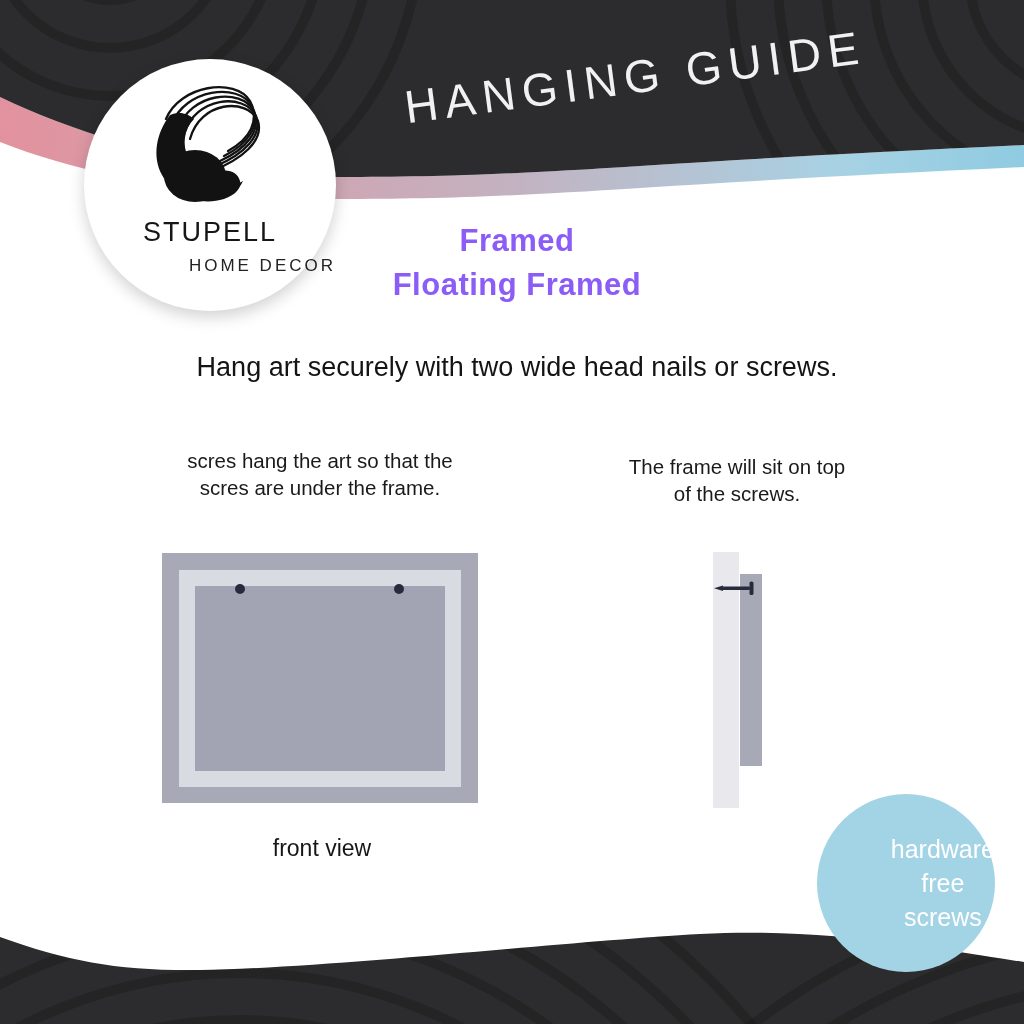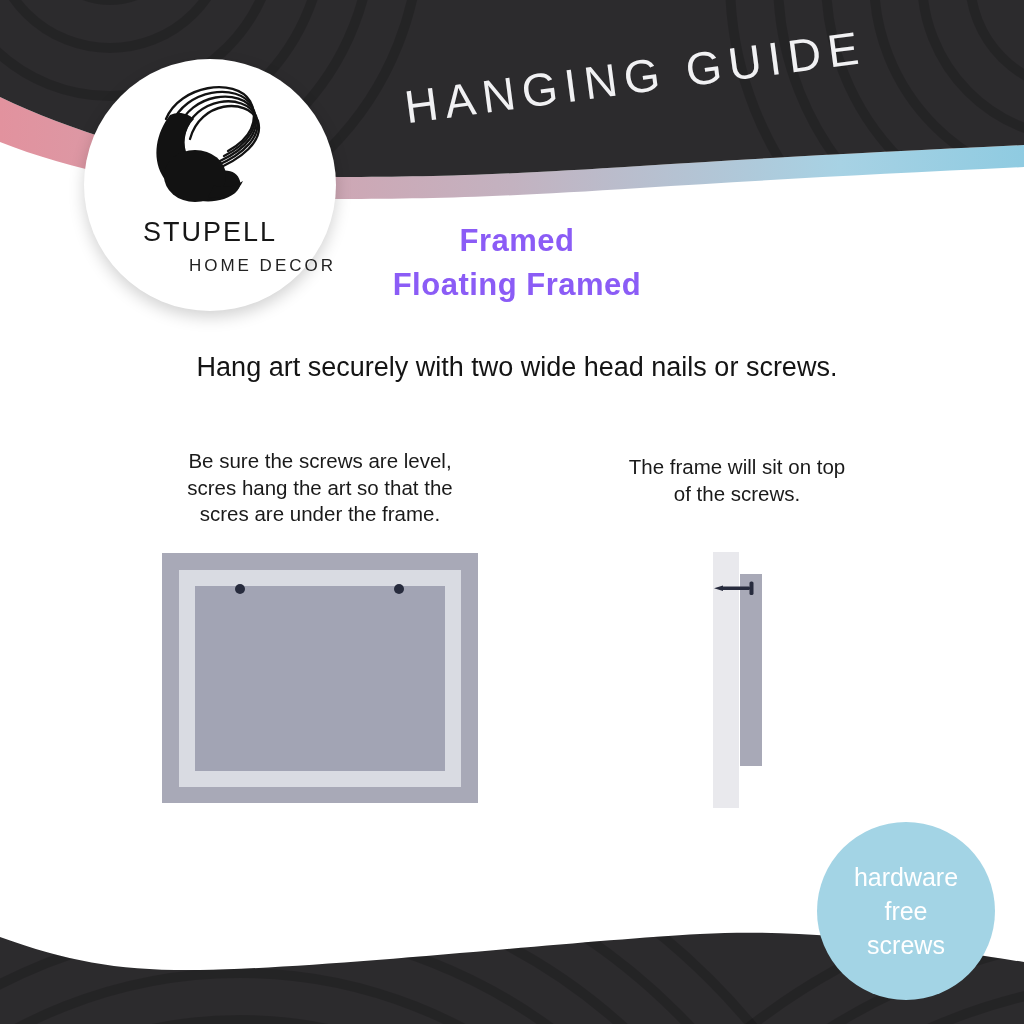--- a/index.html
+++ b/index.html
@@ -71,23 +71,23 @@
 
   
   .wall-bar{top:552px;left:713px;width:26px;height:256px;background:var(--wall,#e9e9ed);}
   .canvas-bar{top:574px;left:740px;width:22px;height:192px;background:var(--frame,#a8a9b7);}
   .nail-svg{top:578px;left:712px;}
   .nail-part{fill:var(--screw,#1d2134);}
 
   
   .bottom-wave{top:914px;left:0;z-index:1;}
   .badge-circle{
-    top:822px;left:817px;width:178px;height:178px;border-radius:50%;
+    top:794px;left:817px;width:178px;height:178px;border-radius:50%;
     background:var(--badge,#a3d4e5);z-index:2;
-    display:flex;align-items:center;justify-content:center;
+    display:flex;align-items:center;justify-content:flex-end;
   }
   .badge-text{
     text-align:center;color:#ffffff;font-size:25px;font-weight:500;line-height:34px;
   }
 </style>
 </head>
 <body>
 
 <div class="stage">
 
@@ -142,35 +142,35 @@
   </div>
 
   <div class="abs product-title">
     <div>Framed</div>
     <div>Floating Framed</div>
   </div>
 
   <div class="abs main-instruction">Hang art securely with two wide head nails or screws.</div>
 
   <div class="abs note note-front">
-    <div>Be sure the screws are level,</div>
     <div>scres hang the art so that the</div>
     <div>scres are under the frame.</div>
   </div>
   <div class="abs note note-side">
     <div>The frame will sit on top</div>
     <div>of the screws.</div>
   </div>
 
   <div class="abs frame-outer">
     <div class="frame-mat"></div>
     <div class="frame-canvas"></div>
     <div class="screw-dot left"></div>
     <div class="screw-dot right"></div>
   </div>
+  <div class="abs view-label front-view-label">front view</div>
 
   <div class="abs wall-bar"></div>
   <div class="abs canvas-bar"></div>
   <svg class="abs nail-svg" width="46" height="20" viewBox="0 0 46 20">
     <polygon class="nail-part" points="2,10.2 11,7.4 11,13"></polygon>
     <rect class="nail-part" x="9" y="8.5" width="29" height="3.4" rx="1.2"></rect>
     <rect class="nail-part" x="37.5" y="3.4" width="4" height="13.6" rx="1.6"></rect>
   </svg>
 
   <svg class="abs bottom-wave" width="1024" height="110" viewBox="0 0 1024 110">

